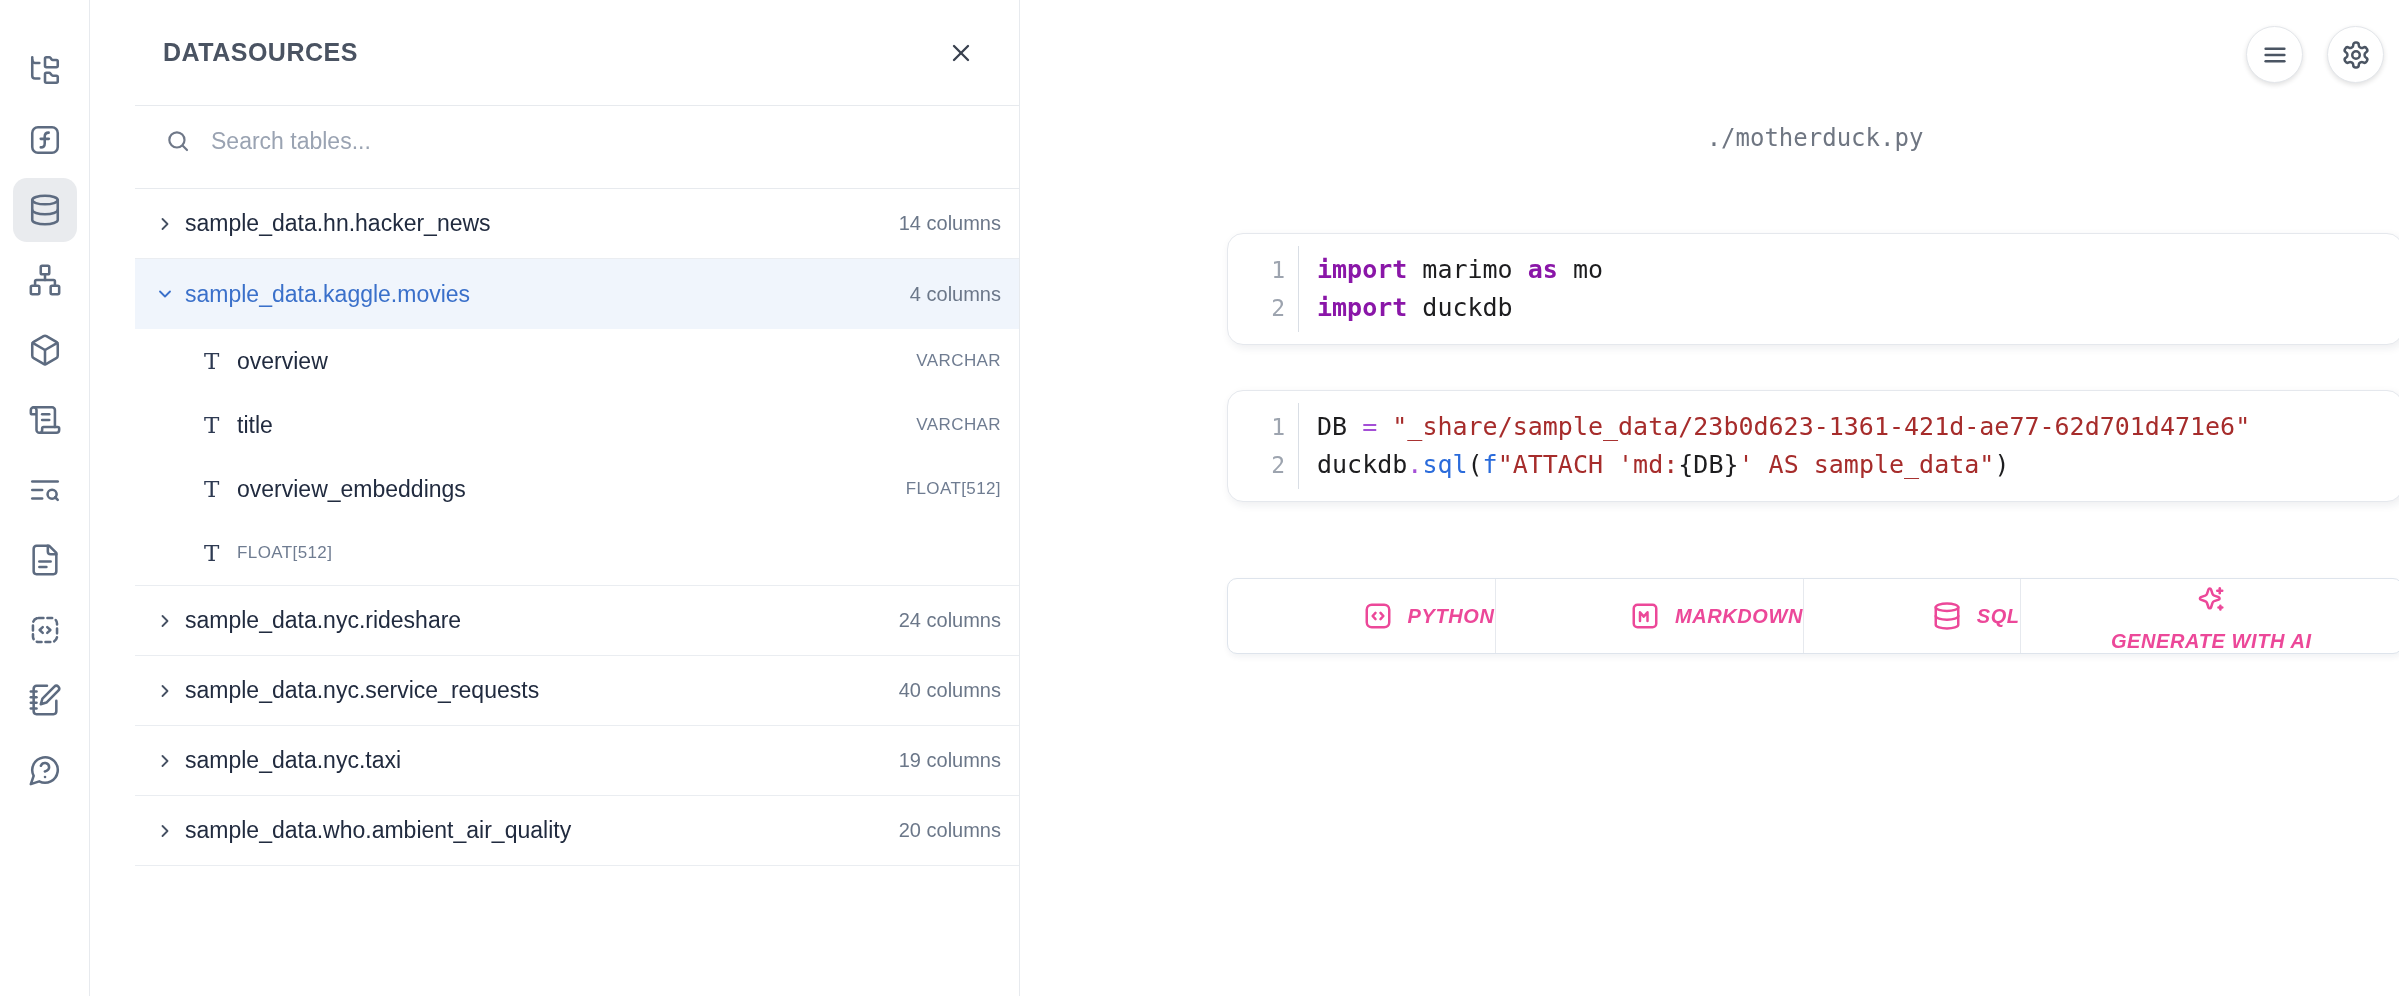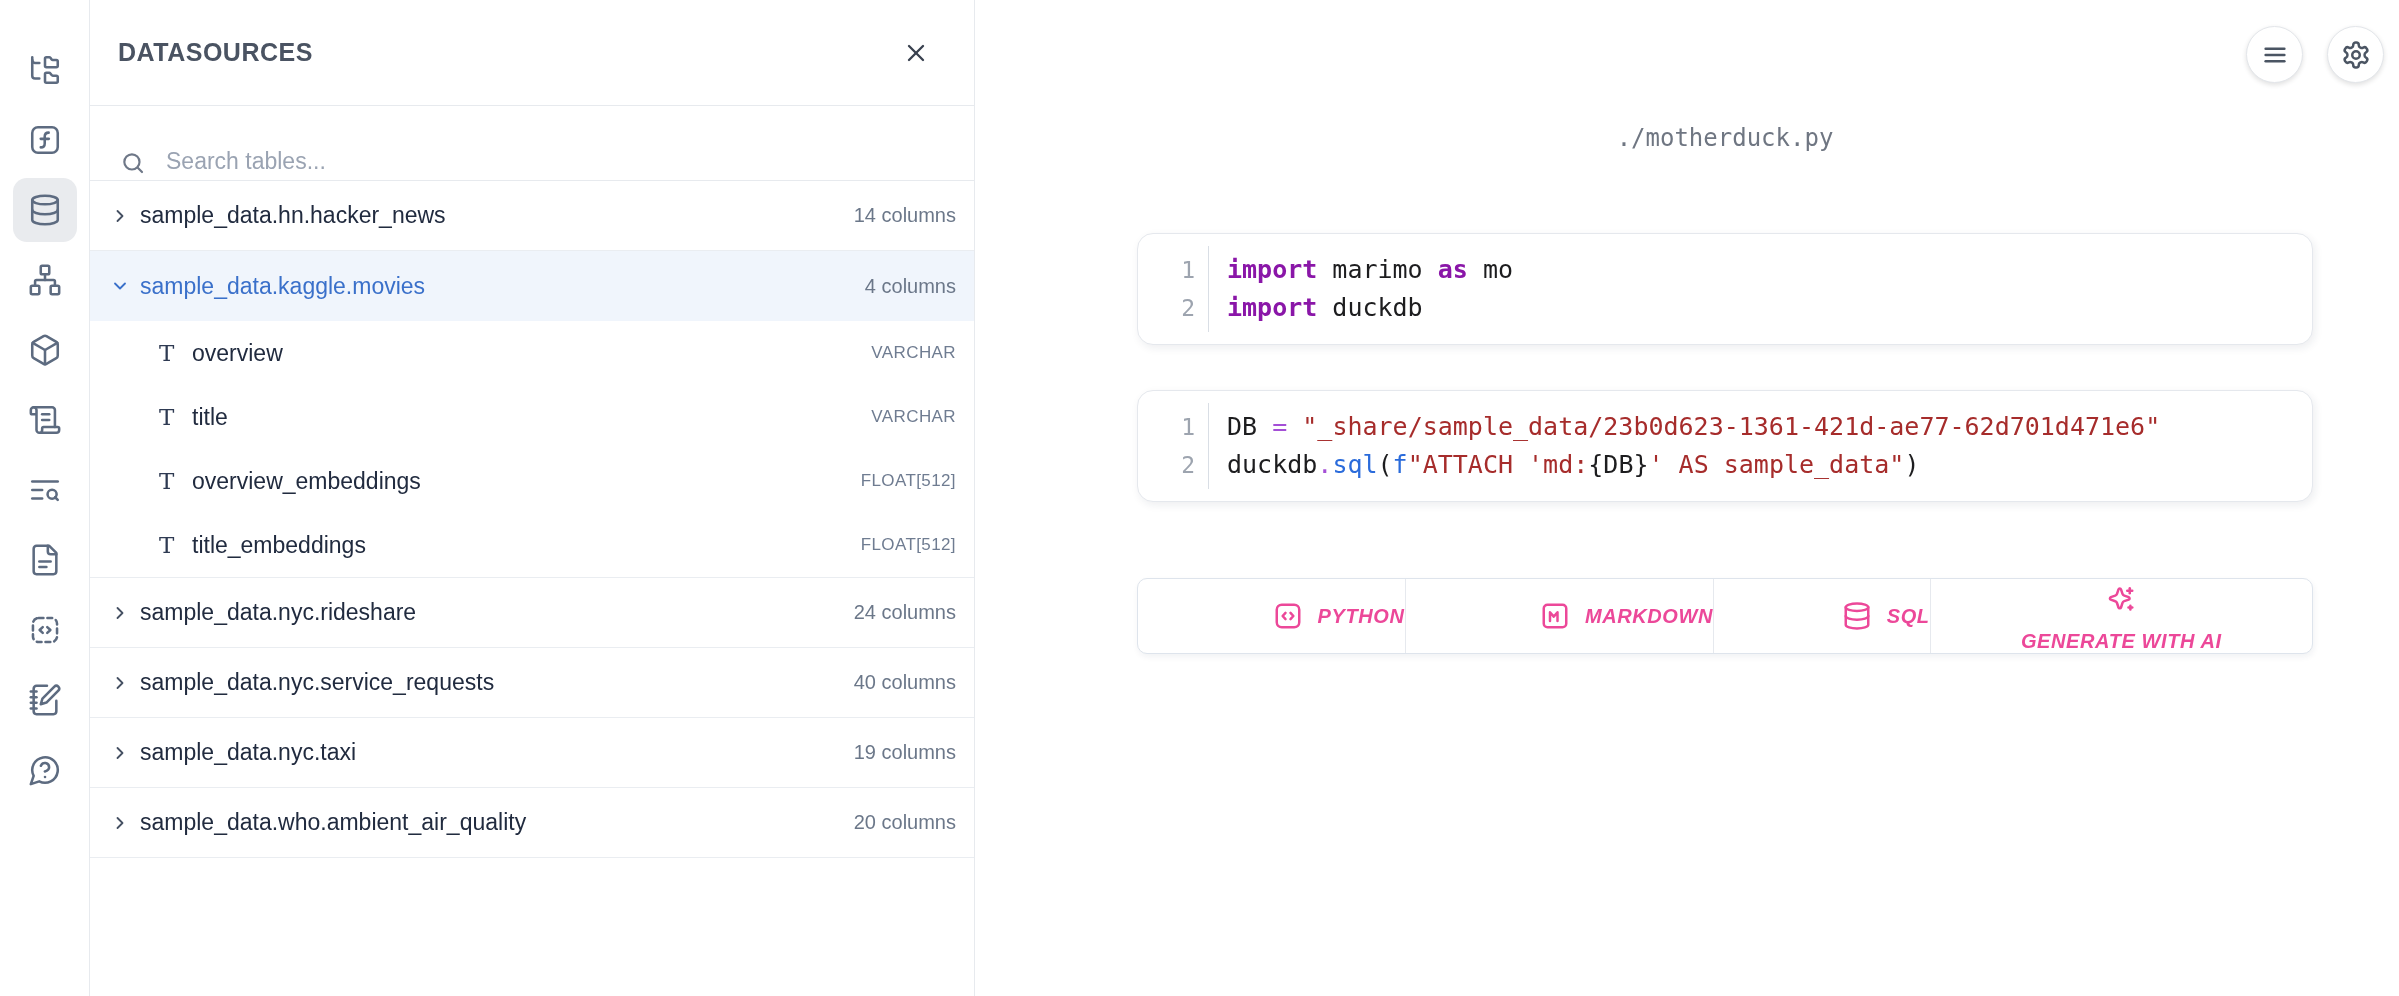--- a/index.html
+++ b/index.html
@@ -1,28 +1,28 @@
 <!DOCTYPE html>
 <html><head>
 <meta charset="utf-8">
 <style>
   html,body{margin:0;padding:0;background:#fff;}
-  .app{position:relative;width:2399px;height:996px;background:#fff;font-family:"Liberation Sans",sans-serif;overflow:hidden;display:flex;}
+  .app{position:relative;width:2399px;height:996px;background:#fff;font-family:"Liberation Sans",sans-serif;overflow:hidden;display:flex;gap:45px;}
 
   
   .iconbar{width:90px;border-right:1px solid #E7EAEE;display:flex;flex-direction:column;align-items:center;padding-top:35px;box-sizing:border-box;flex:0 0 auto;}
   .slot{height:70px;width:90px;display:flex;align-items:center;justify-content:center;color:#5D6B80;}
   .slot .selbg{width:64px;height:64px;border-radius:14px;background:#E9EBEE;display:flex;align-items:center;justify-content:center;}
 
   
   .panel{width:885px;border-right:1px solid #E7EAEE;box-sizing:border-box;flex:0 0 auto;display:flex;flex-direction:column;}
   .panel-header{height:105px;flex:0 0 auto;border-bottom:1px solid #E7EAEE;display:flex;align-items:center;justify-content:space-between;padding:0 44px 0 28px;}
   .panel-title{font-size:25px;font-weight:bold;color:#4A5362;letter-spacing:.5px;}
   .close-btn{color:#39414F;cursor:pointer;display:flex;}
-  .search-row{height:70px;flex:0 0 auto;border-bottom:1px solid #E7EAEE;display:flex;align-items:flex-end;padding:0 20px 4px 30px;}
+  .search-row{height:70px;flex:0 0 auto;border-bottom:1px solid #E7EAEE;display:flex;align-items:center;padding:0 20px 12px 30px;}
   .search-row .sicon{color:#6F7888;display:flex;margin-right:18px;}
   .search-row input{flex:1;border:none;outline:none;font-family:"Liberation Sans",sans-serif;font-size:23px;color:#333C4A;background:transparent;}
   .search-row input::placeholder{color:#9AA3B2;}
   .table-list{flex:1;}
   .trow{height:70px;display:flex;align-items:center;padding:0 18px 0 20px;border-bottom:1px solid #EAEDF1;box-sizing:border-box;cursor:pointer;}
   .trow .chev{display:flex;color:#455062;margin-right:10px;}
   .trow .tname{font-size:23px;color:#212B3F;flex:1;}
   .trow .tcount{font-size:20px;color:#6B7789;}
   .trow.selected{background:#F0F5FC;border-bottom:none;}
   .trow.selected .tname{color:#3A70CA;}
@@ -203,21 +203,20 @@
             <span class="cname">title</span>
             <span class="ctype">VARCHAR</span>
           </div>
           <div class="crow">
             <span class="ticon">T</span>
             <span class="cname">overview_embeddings</span>
             <span class="ctype">FLOAT[512]</span>
           </div>
           <div class="crow">
             <span class="ticon">T</span>
-            <span class="cname">title_embeddings</span>
             <span class="ctype">FLOAT[512]</span>
           </div>
         </div>
         <div class="trow">
           <span class="chev">
             <svg width="20" height="20" viewBox="0 0 24 24" fill="none" stroke="currentColor" stroke-width="2.2" stroke-linecap="round" stroke-linejoin="round">
               <path d="m9 6 6 6-6 6"></path>
             </svg>
           </span>
           <span class="tname">sample_data.nyc.rideshare</span>

